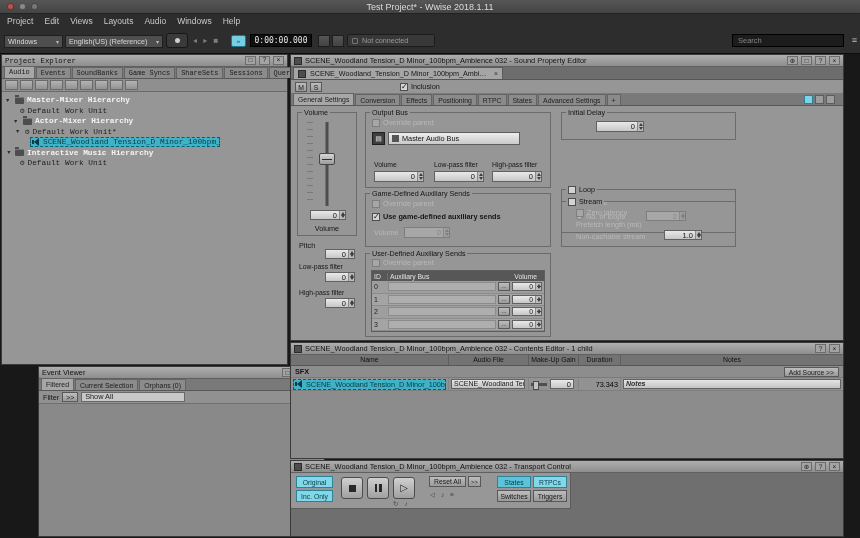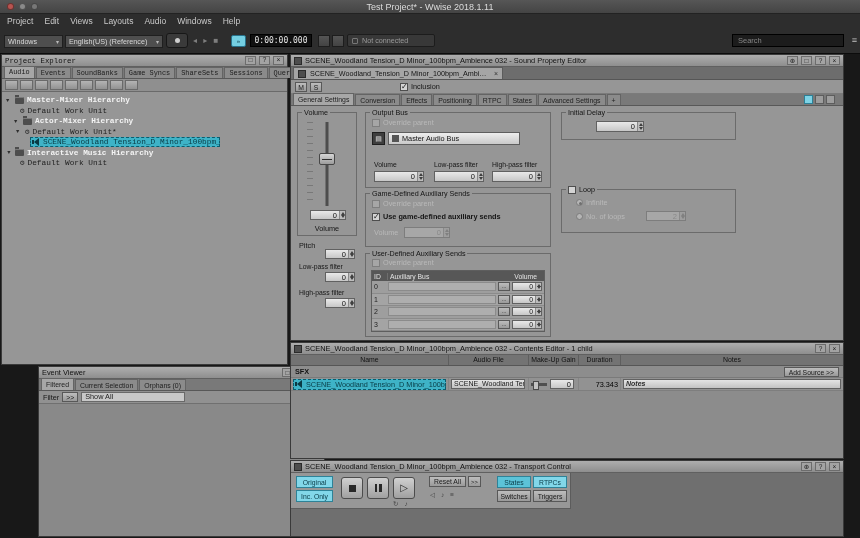--- a/index.html
+++ b/index.html
@@ -462,20 +462,36 @@
         <div style="position:absolute;left:14px;top:22px;display:flex;align-items:center;gap:3px;">
           <span class="radio"></span>
           <span class="lab dtx">No. of loops</span>
         </div>
         <div class="numfield dis" style="position:absolute;left:84px;top:21px;width:40px;height:10px;">
           <span class="val">2</span>
             <span class="spin"></span>
         </div>
       </div>
 
+      <div class="group" style="left:270px;top:94px;width:175px;height:46px;">
+        <span class="glabel">
+          <span class="cb"></span>
+          <span>Stream</span>
+        </span>
+        <div style="position:absolute;left:14px;top:6px;display:flex;align-items:center;gap:3px;">
+          <span class="cb dis"></span>
+          <span class="lab dtx">Zero latency</span>
+        </div>
+        <span class="lab dtx" style="position:absolute;left:14px;top:18px;">Prefetch length (ms)</span>
+        <span class="lab dtx" style="position:absolute;left:14px;top:30px;">Non-cachable stream</span>
+        <div class="numfield" style="position:absolute;left:102px;top:28px;width:38px;height:10px;">
+          <span class="val">1.0</span>
+            <span class="spin"></span>
+        </div>
+      </div>
 
     </div>
   </div>
 
   <div class="panel" style="left:290px;top:342px;width:554px;height:117px;">
     <div class="ptitle">
       <span class="obj-ic"></span>
       <span>SCENE_Woodland Tension_D Minor_100bpm_Ambience 032 - Contents Editor - 1 child</span>
       <span class="grow"></span>
       <span class="ticon">?</span>

